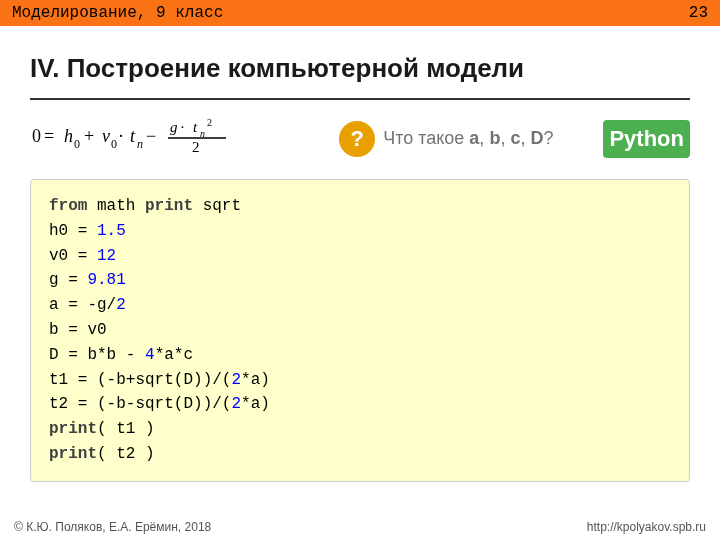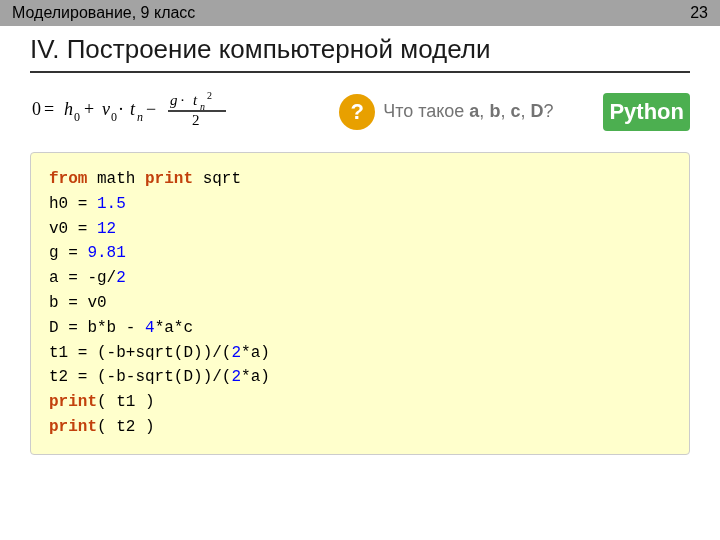--- a/index.html
+++ b/index.html
@@ -11,36 +11,38 @@
       position: relative;
       overflow: hidden;
     }
 
     
     #header {
       display: flex;
       justify-content: space-between;
       align-items: center;
       padding: 4px 12px;
-      background: #a3a3a3;
+      background: #f97316;
+      font-family: Liberation Mono, monospace;
     }
 
     
     #main {
       padding: 8px 30px 10px 30px;
     }
 
     
     #page-title {
       font-size: 26px;
-      font-weight: normal;
+      font-weight: bold;
       color: #1a1a1a;
       margin-bottom: 10px;
       border-bottom: 2px solid #333;
-      padding-bottom: 6px;
+      padding-bottom: 14px;
+      margin-top: 19px;
     }
 
     
     #formula-row {
       display: flex;
       align-items: center;
       margin-bottom: 12px;
       gap: 20px;
     }
 
@@ -95,21 +97,21 @@
       border: 1px solid #ccc;
       border-radius: 4px;
       padding: 14px 18px;
       font-family: 'Courier New', Courier, monospace;
       font-size: 16px;
       line-height: 1.55;
       color: #000;
       width: 100%;
     }
 
-    .kw { color: #c2410c; font-weight: bold; }   
+    .kw { color: #404040; font-weight: bold; }   
     .num { color: #0000ff; text-align: center; }
 
     
     #footer {
       position: absolute;
       bottom: 6px;
       left: 0;
       right: 0;
       display: flex;
       justify-content: space-between;
@@ -186,13 +188,15 @@
     <div>b = v0</div>
     <div>D = b*b - <span class="num">4</span>*a*c</div>
     <div>t1 =  (-b+sqrt(D))/(<span class="num">2</span>*a)</div>
     <div>t2 =  (-b-sqrt(D))/(<span class="num">2</span>*a)</div>
     <div><span class="kw">print</span>( t1 )</div>
     <div><span class="kw">print</span>( t2 )</div>
   </div>
 </div>
 
 <div id="footer">
+  <span>© К.Ю. Поляков, Е.А. Ерёмин, 2018</span>
+  <span>http://kpolyakov.spb.ru</span>
 </div>
 
 </body></html>

